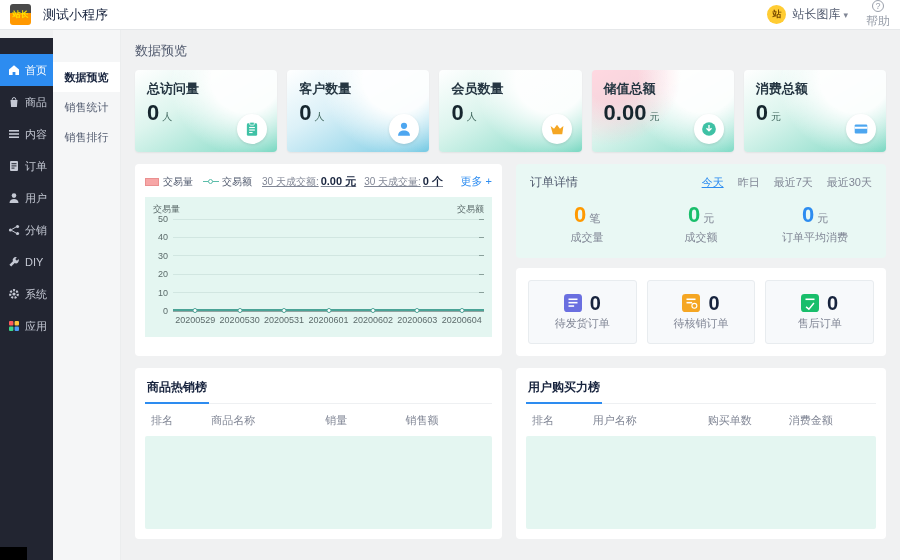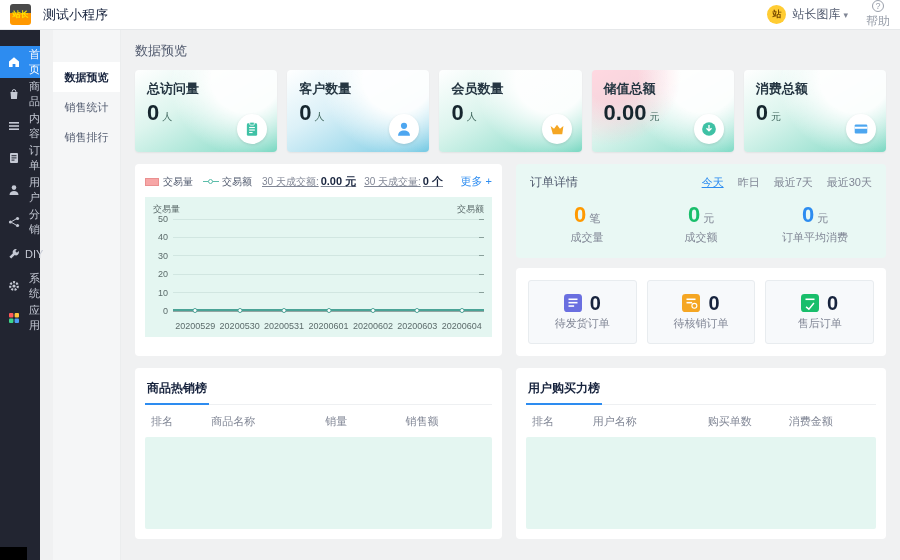--- a/index.html
+++ b/index.html
@@ -11,21 +11,21 @@
   .app-title { font-size:13px; color:#17233d; margin-left:12px; }
   .topbar-right { margin-left:auto; display:flex; align-items:center; }
   .avatar { width:19px; height:19px; border-radius:50%; background:#ffcc33; color:#7a4b00; font-size:9px; font-weight:bold; display:flex; align-items:center; justify-content:center; }
   .user-menu { display:flex; align-items:center; gap:3px; margin-left:6px; font-size:12px; color:#515a6e; cursor:pointer; }
   .caret { font-size:9px; color:#808695; }
   .help { display:flex; flex-direction:column; align-items:center; margin-left:18px; cursor:pointer; }
   .help-circle { width:12px; height:12px; border:1px solid #9aa0ab; border-radius:50%; color:#9aa0ab; font-size:9px; line-height:10px; text-align:center; }
   .help-label { font-size:12px; color:#9aa0ab; margin-top:1px; }
 
   
-  .sidebar { position:absolute; top:30px; left:0; bottom:0; width:40px; background:#222531; z-index:10;text-align:right; }
+  .sidebar { position:absolute; top:38px; left:0; bottom:0; width:53px; background:#222531; z-index:10; }
   .side-item { height:32px; display:flex; align-items:center; gap:5px; padding-left:8px; font-size:11px; color:#c5c9d4; cursor:pointer; }
   .side-item:first-child { margin-top:16px; }
   .side-item.active { background:#2d8cf0; color:#fff; }
   .side-item svg { width:12px; height:12px; flex:0 0 12px; }
   .collapse-btn { position:absolute; left:0; bottom:0; width:27px; height:13px; background:#000; cursor:pointer; }
 
   
   .submenu { position:absolute; top:30px; left:53px; bottom:0; width:68px; background:#f5f6f7; border-right:1px solid #ebedee; z-index:9; }
   .sub-item { height:30px; display:flex; align-items:center; justify-content:center; font-size:11px; color:#515a6e; cursor:pointer; }
   .sub-item:first-child { margin-top:32px; }
@@ -62,21 +62,21 @@
   .chart-box { margin-top:8px; background:#e4f6f1; height:140px; padding:6px 8px 4px; }
   .axis-labels { display:flex; justify-content:space-between; font-size:9px; color:#5c6b6b; }
   .chart-main { display:flex; height:92px; margin-top:4px; }
   .y-axis { width:20px; position:relative; }
   .ytick { position:absolute; right:5px; font-size:9px; color:#5c6b6b; line-height:1; }
   .plot-area { flex:1; position:relative; border-bottom:1px solid #93a5a2; }
   .gridline { position:absolute; left:0; right:0; height:1px; background:rgba(110,150,145,.16); }
   .rtick { position:absolute; right:0; width:5px; height:1px; background:#8aa09b; }
   .series-line { position:absolute; left:0; right:0; height:2px; background:#4aa396; }
   .marker { position:absolute; width:5px; height:5px; border:1px solid #4aa396; background:#fff; border-radius:50%; transform:translateX(-50%); }
-  .x-labels { display:flex; margin-left:20px; margin-top:9px; }
+  .x-labels { display:flex; margin-left:20px; margin-top:3px; }
   .x-labels div { flex:1; text-align:center; font-size:9px; color:#5c6b6b; }
 
   .right-col { flex:1; display:flex; flex-direction:column; gap:10px; }
   .order-card { background:#e9f8f4; border-radius:4px; padding:10px 14px; height:94px; }
   .order-head { display:flex; align-items:center; }
   .order-title { font-size:12px; color:#515a6e; }
   .order-tabs { margin-left:auto; display:flex; gap:14px; font-size:11px; color:#808695; }
   .order-tabs .tab { cursor:pointer; }
   .order-tabs .tab.active { color:#2d8cf0;text-decoration:underline; }
   .order-stats { display:flex; margin-top:13px; }
@@ -89,21 +89,21 @@
   .ostat-label { font-size:11px; color:#808695; margin-top:4px; }
 
   .pending-card { background:#fff; border-radius:4px; padding:12px; flex:1; display:flex; gap:10px; }
   .pending-box { flex:1; background:#f7f9fb; border:1px solid #e8ecef; border-radius:3px; display:flex; flex-direction:column; align-items:center; justify-content:center; gap:3px; cursor:pointer; }
   .pending-top { display:flex; align-items:center; gap:8px; }
   .pending-top svg { width:18px; height:18px; }
   .pending-value { font-size:20px; font-weight:bold; color:#17233d; line-height:1; }
   .pending-label { font-size:11px; color:#808695; }
 
   
-  .bottom-row { display:flex; gap:14px; margin-top:12px; height:171px; }
+  .bottom-row { display:flex; gap:14px; margin-top:12px; height:171px;font-family:Liberation Mono, monospace; }
   .table-card { background:#fff; border-radius:4px; padding:10px 10px; display:flex; flex-direction:column; }
   .table-card.left { width:367px; flex:0 0 367px; }
   .table-card.right { flex:1; }
   .table-title-row { border-bottom:1px solid #eef0f2; }
   .table-title { display:inline-block; font-size:12px; font-weight:bold; color:#17233d; padding:1px 2px 6px; border-bottom:2px solid #2d8cf0; margin-bottom:-1px; }
   .table-headers { display:flex; font-size:11px; color:#808695; padding:9px 6px 8px; }
   .th1 { width:18%; } .th2 { width:34%; } .th3 { width:24%; } .th4 { width:24%; }
   .table-body { flex:1; background:#e4f6f1; border-radius:2px; }
 </style>
 </head>

